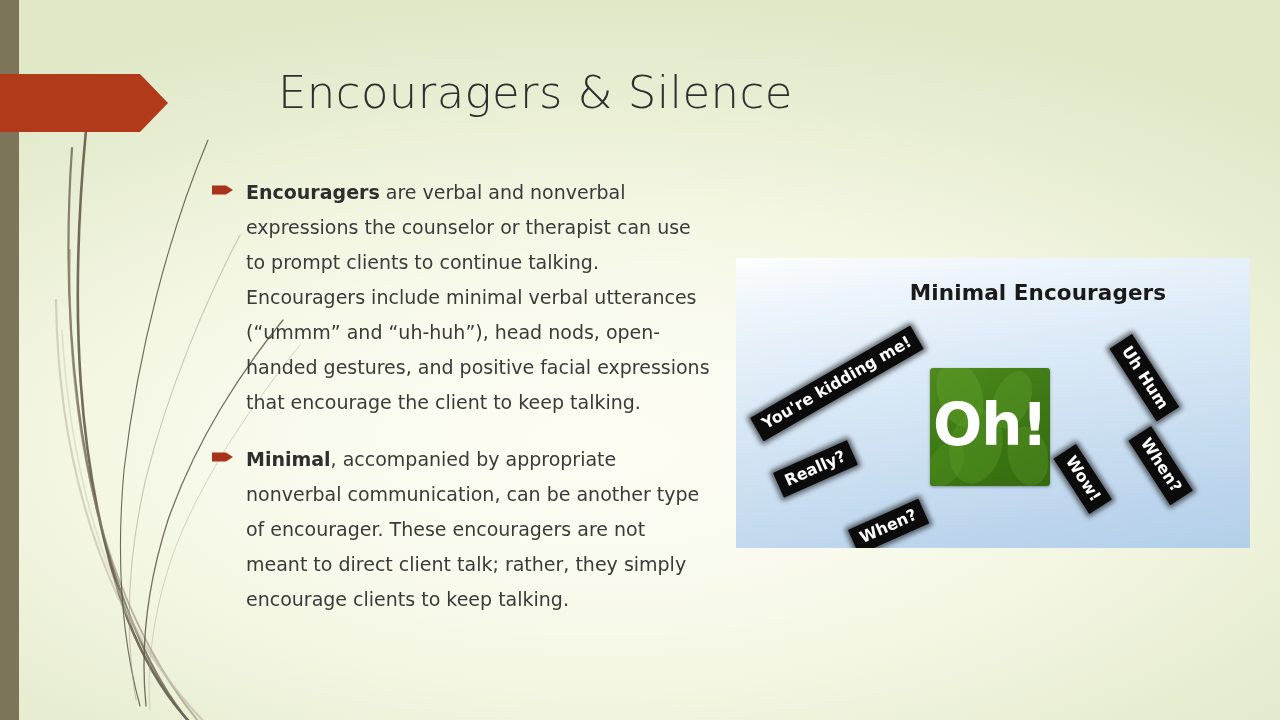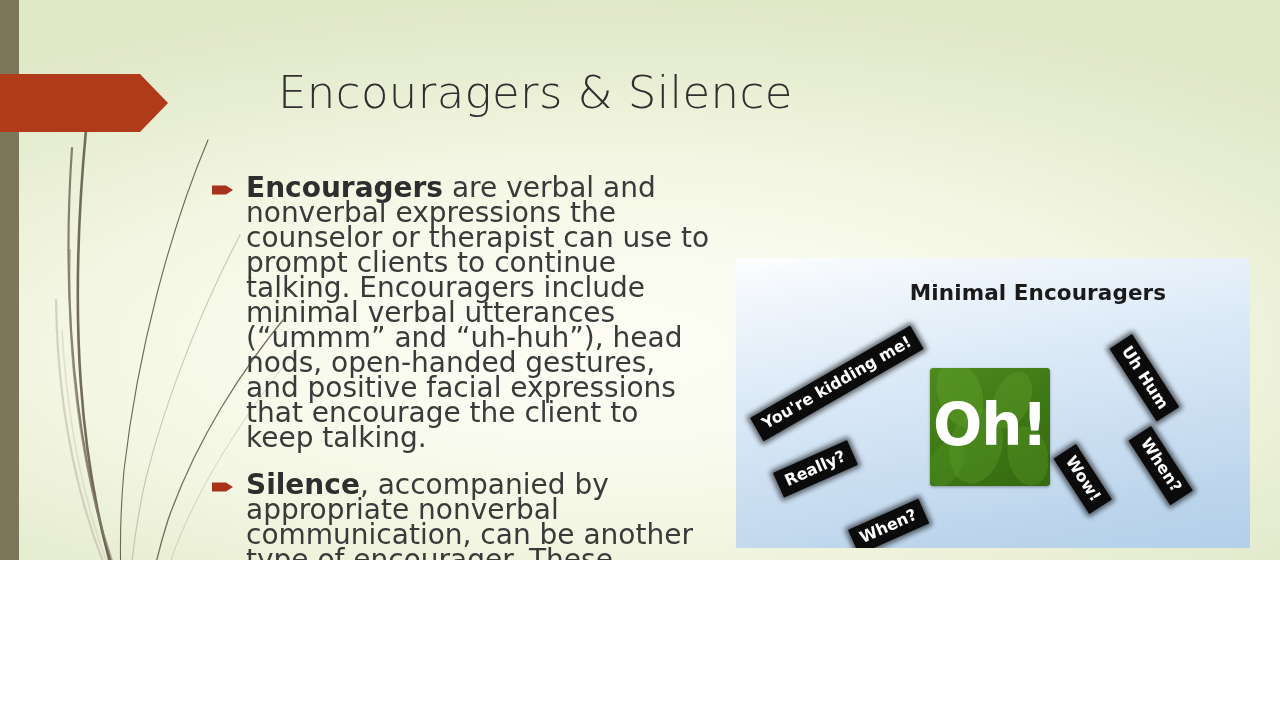--- a/index.html
+++ b/index.html
@@ -7,21 +7,21 @@
     padding: 0;
     background: #ffffff;
   }
   body {
     font-family: "Liberation Sans", sans-serif;
   }
 
   #slide {
     position: relative;
     width: 1280px;
-    height: 560px;
+    height: 720px;
     overflow: hidden;
     background:
       radial-gradient(ellipse 78% 62% at 47% 62%,
         #fdfdf4 0%,
         #fafbef 28%,
         #f3f6e2 55%,
         #e8eed3 78%,
         #e1e8c8 100%);
   }
 
@@ -83,22 +83,22 @@
   }
   .bullet-marker {
     flex: 0 0 auto;
     width: 22px;
     margin-top: 9px;
     margin-right: 12px;
   }
   .bullet-text {
     flex: 1 1 auto;
     font-family: "DejaVu Sans", sans-serif;
-    font-size: 28px;
-    line-height: 25px;
+    font-size: 19px;
+    line-height: 35px;
     color: #3a3a3a;
     font-weight: 400;
   }
   .bullet-text b {
     font-weight: 700;
     color: #2e2e2e;
   }
 
   
   .picture-panel {
@@ -212,21 +212,21 @@
       <svg class="bullet-marker" viewBox="0 0 22 12">
         <polygon points="0,1.5 14,1.5 21,6 14,10.5 0,10.5" fill="#a8331a"></polygon>
       </svg>
       <div class="bullet-text"><b>Encouragers</b><span> are verbal and nonverbal expressions the counselor or therapist can use to prompt clients to continue talking. Encouragers include minimal verbal utterances (“ummm” and “uh-huh”), head nods, open-handed gestures, and positive facial expressions that encourage the client to keep talking.</span></div>
     </div>
 
     <div class="bullet-row">
       <svg class="bullet-marker" viewBox="0 0 22 12">
         <polygon points="0,1.5 14,1.5 21,6 14,10.5 0,10.5" fill="#a8331a"></polygon>
       </svg>
-      <div class="bullet-text"><b>Silence</b><span>, accompanied by appropriate nonverbal communication, can be another type of encourager. These encouragers are not meant to direct client talk; rather, they simply encourage clients to keep talking.</span></div>
+      <div class="bullet-text"><b>Minimal</b><span>, accompanied by appropriate nonverbal communication, can be another type of encourager. These encouragers are not meant to direct client talk; rather, they simply encourage clients to keep talking.</span></div>
     </div>
 
   </div>
 
   <div class="picture-panel">
 
     <div class="panel-heading">Minimal Encouragers</div>
 
     <div class="oh-tile">
       <svg class="oh-blobs" viewBox="0 0 120 118" preserveAspectRatio="none">

